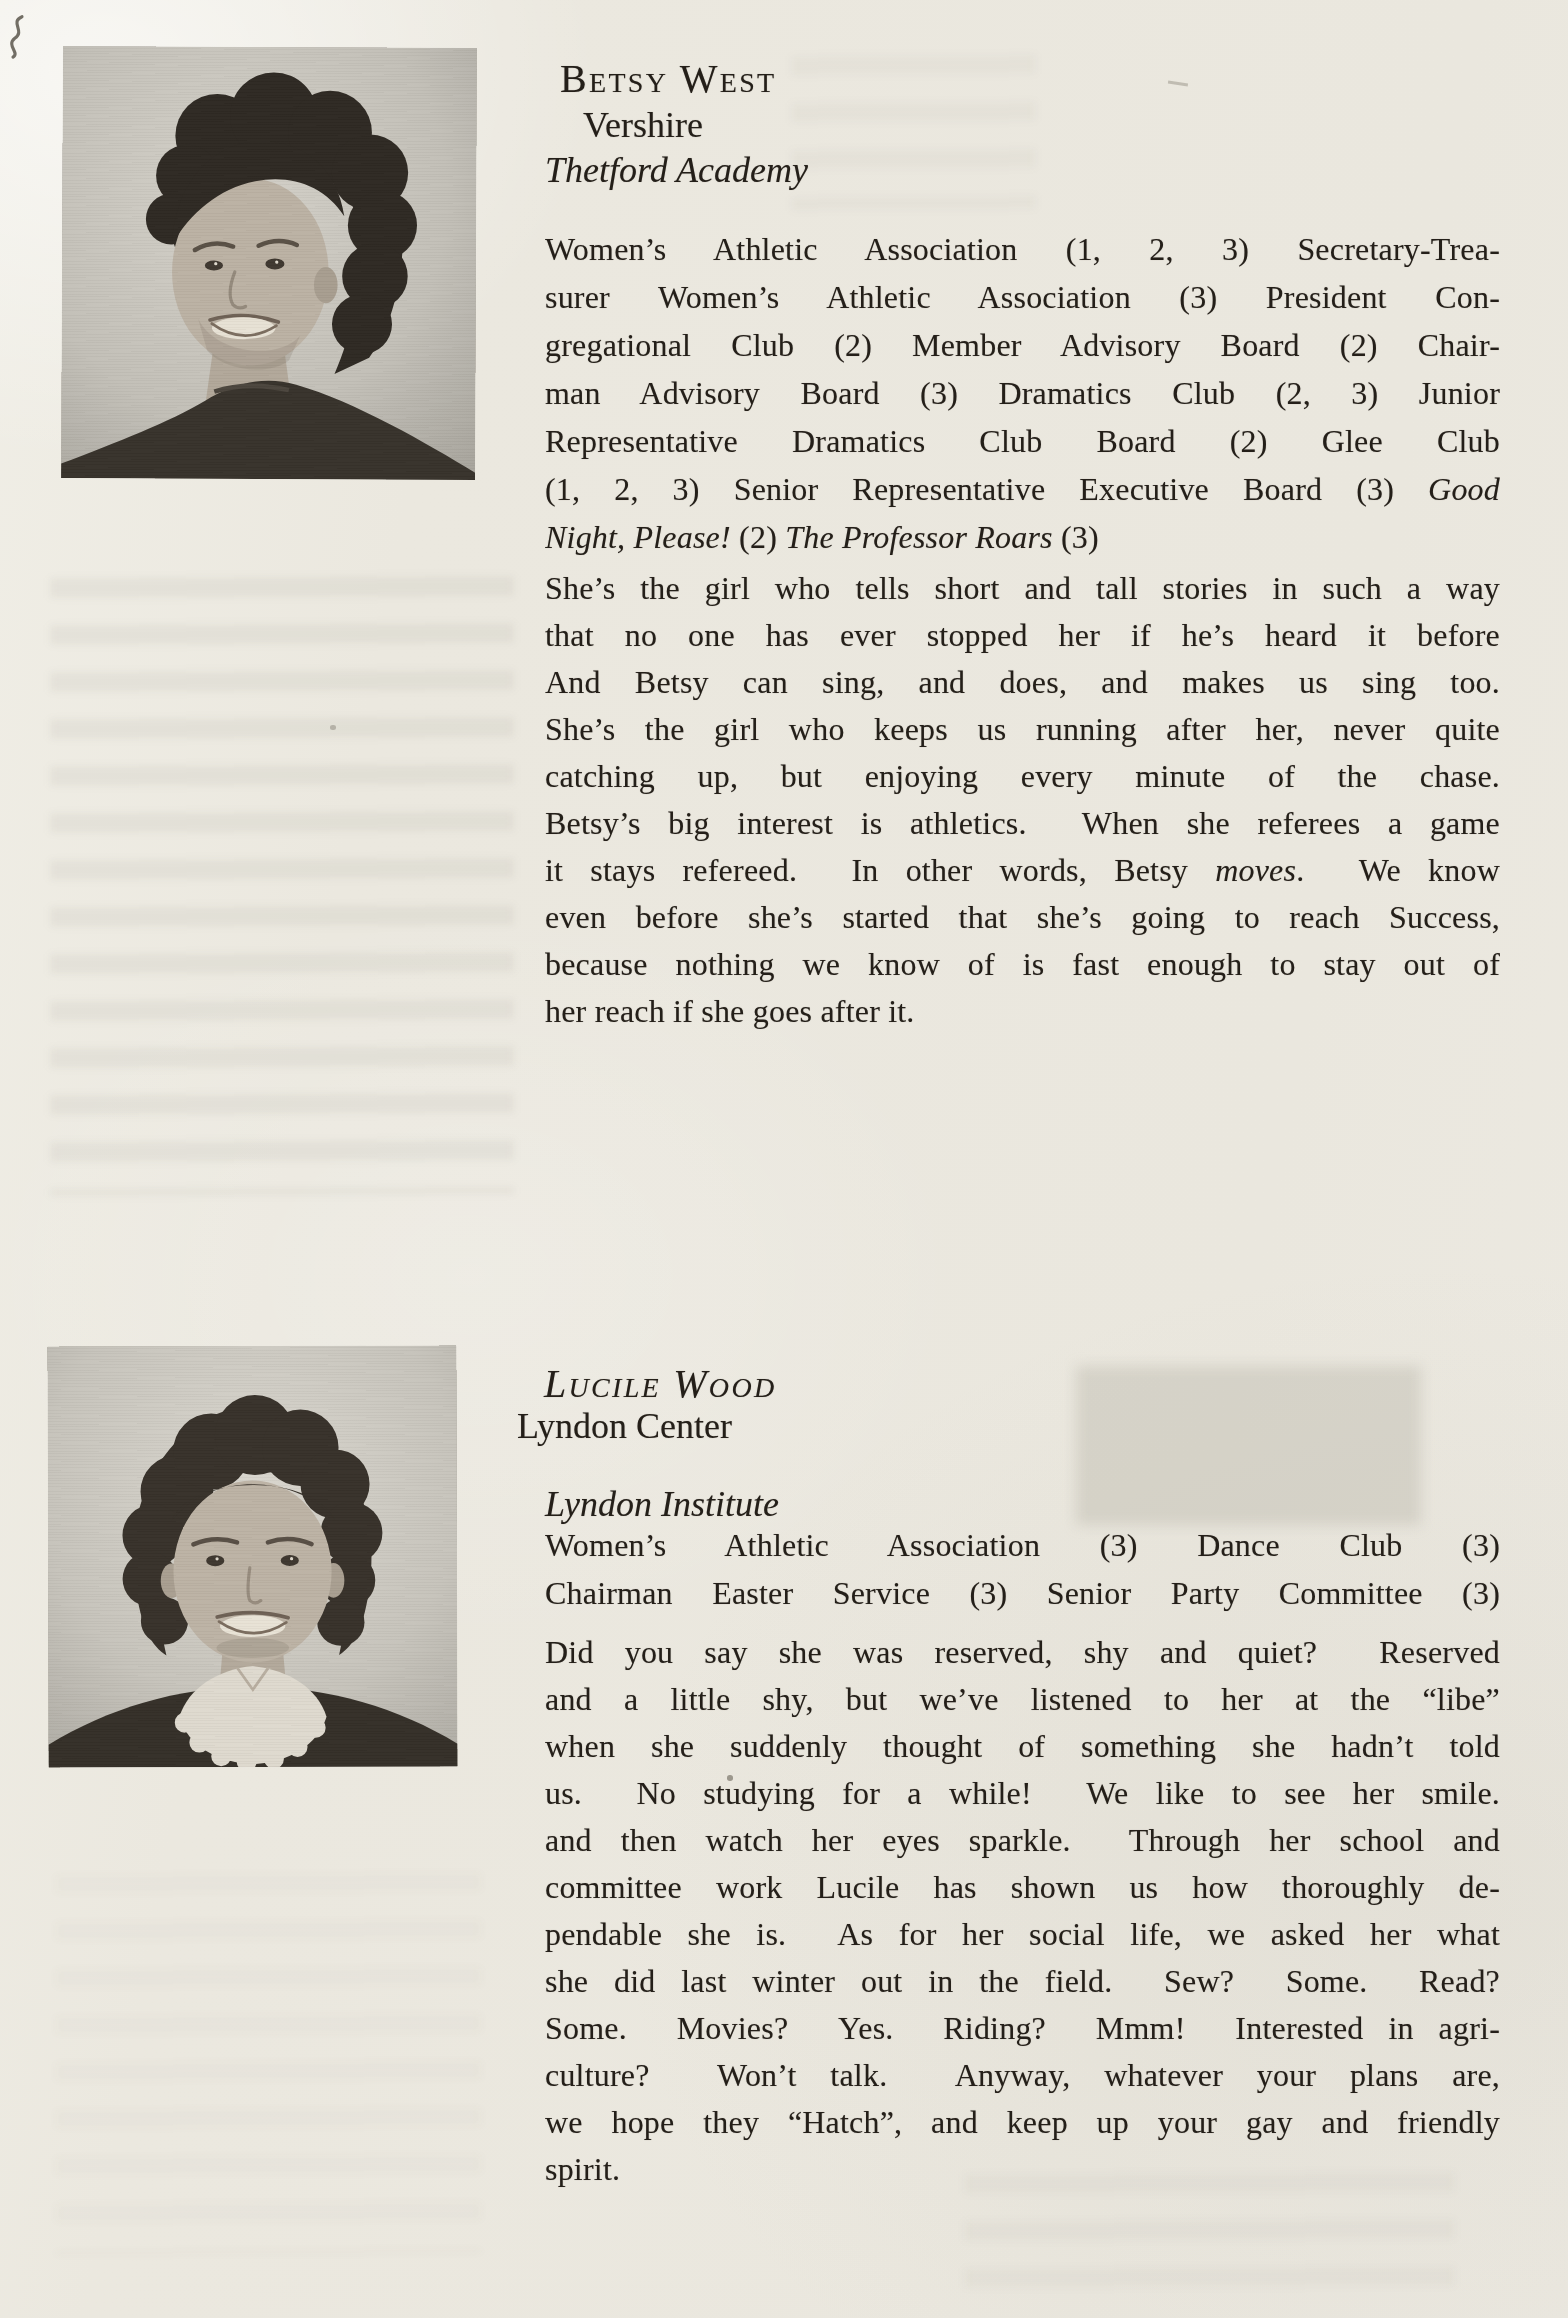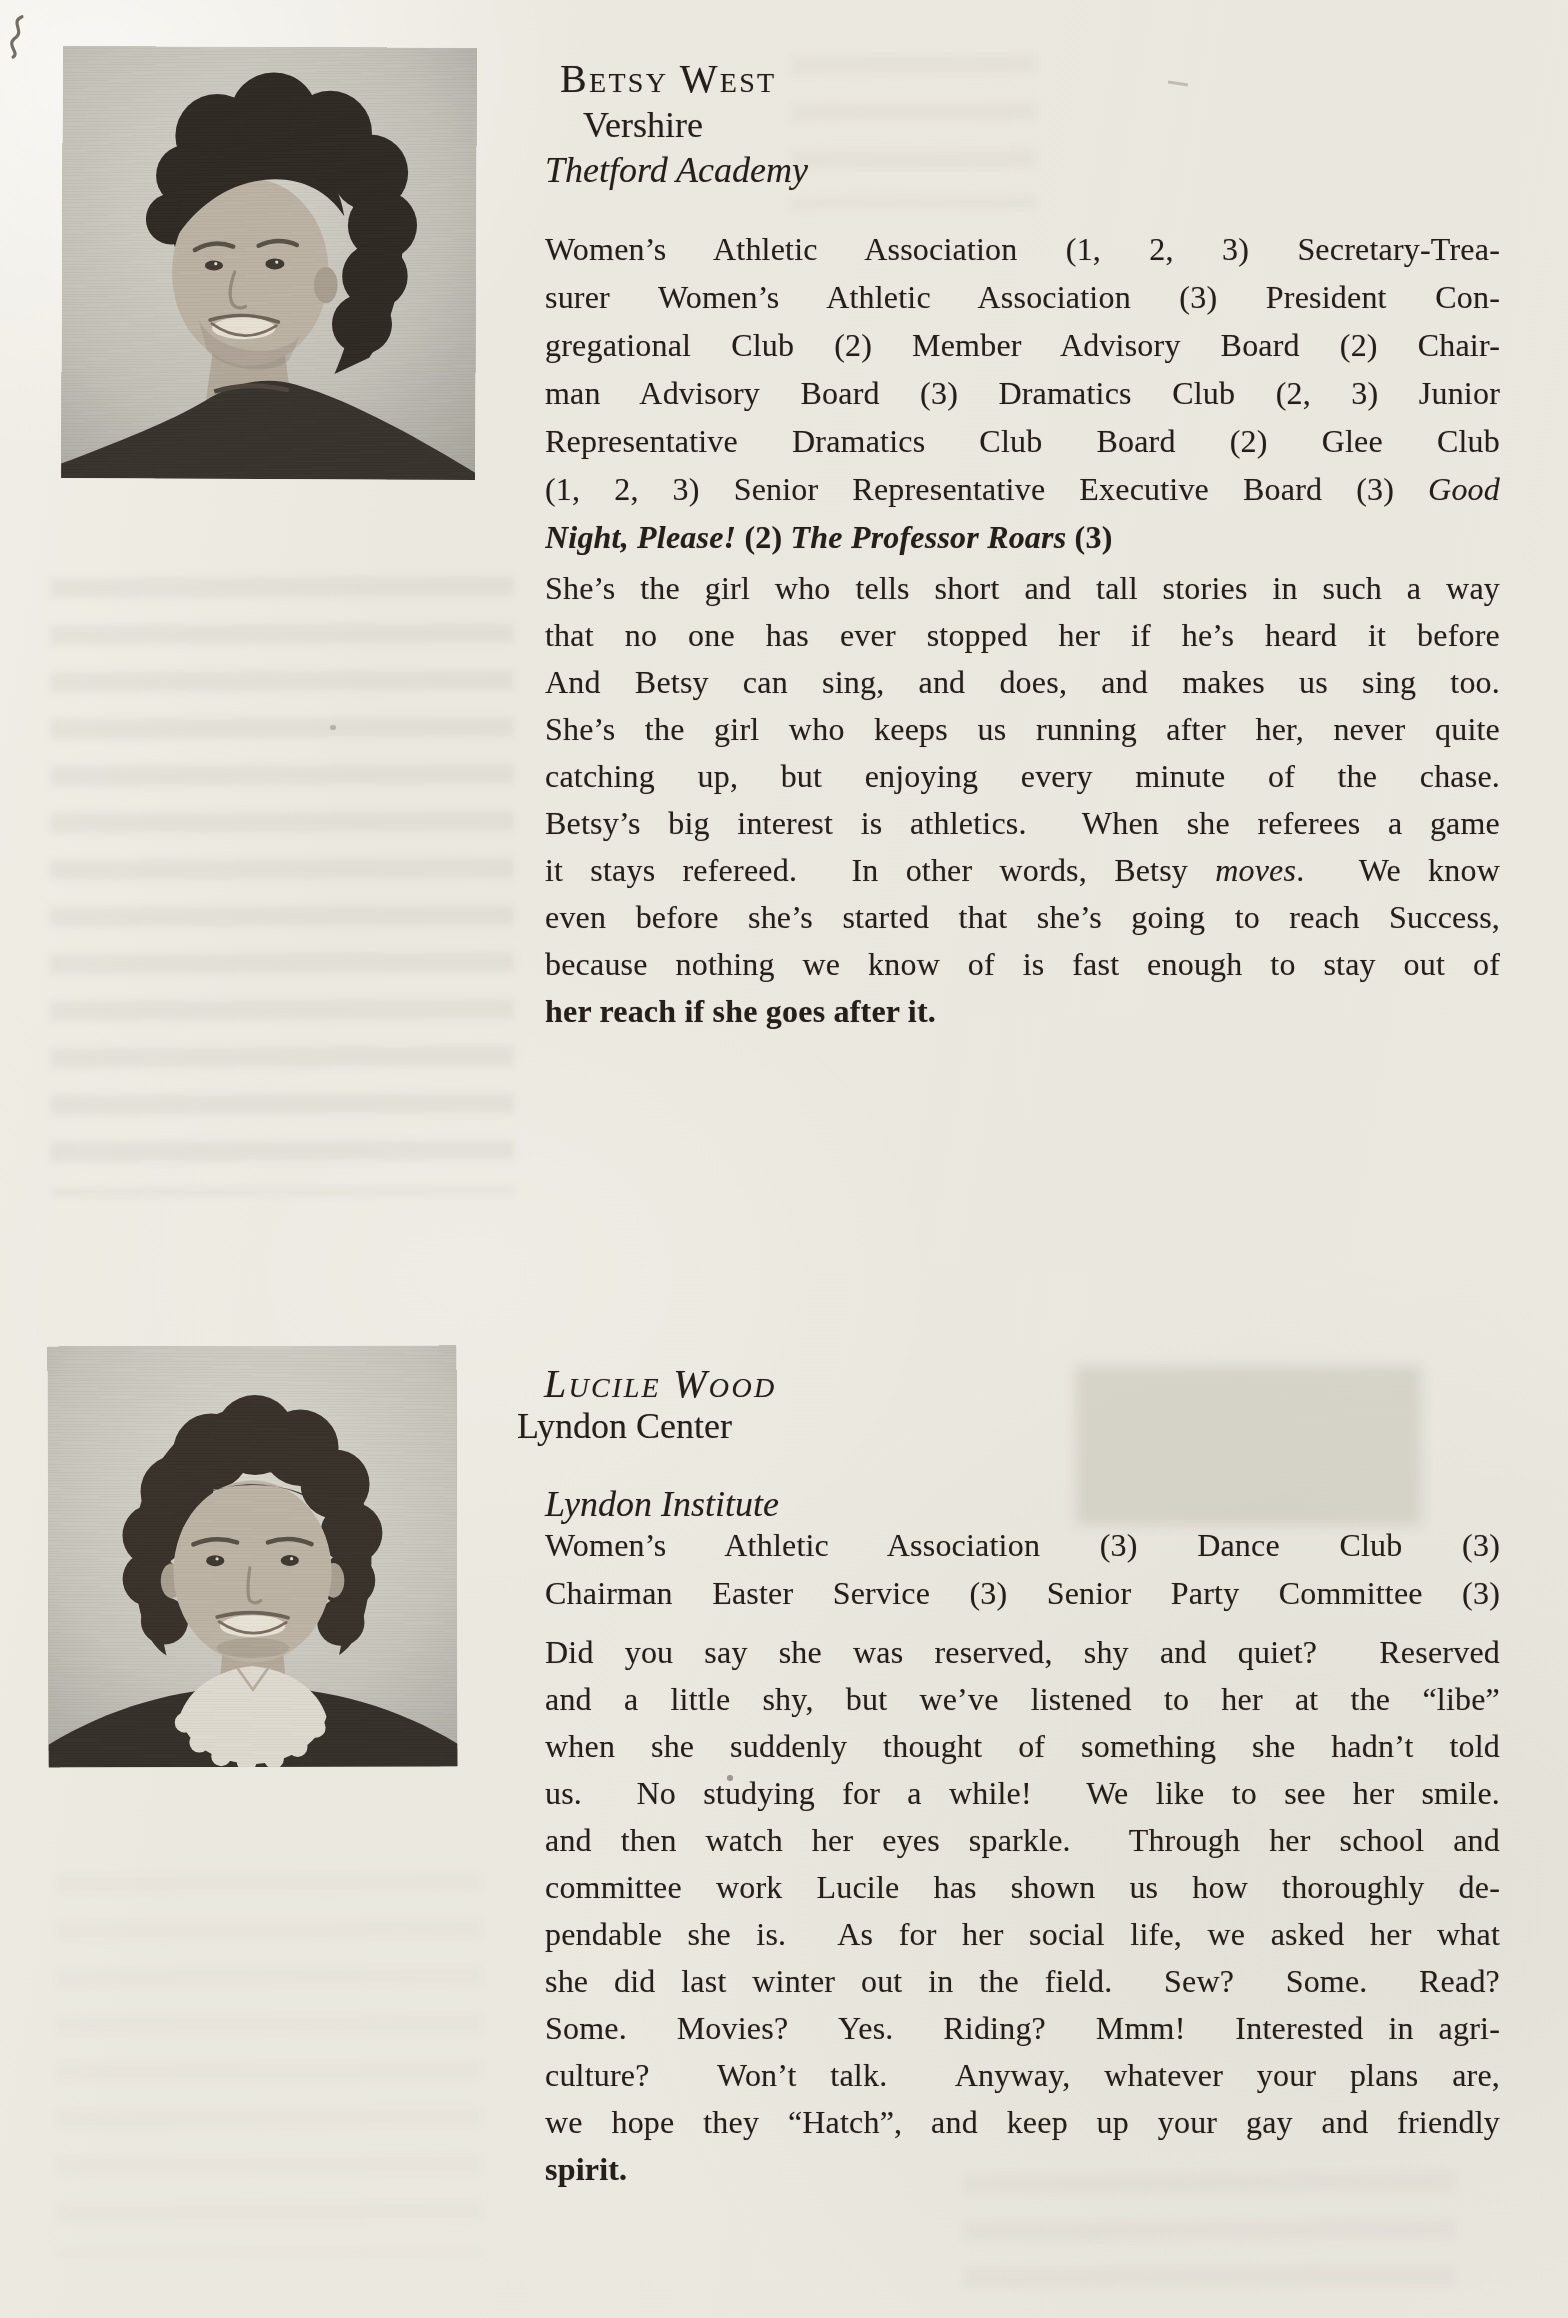--- a/index.html
+++ b/index.html
@@ -25,21 +25,21 @@
   .entry-school {
     position:absolute; font-size:36px; font-style:italic; line-height:1; white-space:nowrap;
     text-shadow:0 0 0.9px rgba(40,34,28,0.35);
   }
   .para { position:absolute; font-size:32px; letter-spacing:0.2px; }
   .jline {
     line-height:var(--lh); height:var(--lh); overflow:hidden;
     text-align:justify; text-align-last:justify; text-justify:inter-word;
     text-shadow:0 0 0.9px rgba(40,34,28,0.32);
   }
-  .jline.last { text-align-last:left;font-weight:bold; }
+  .jline.last { text-align-last:left; }
   .photo {
     position:absolute; margin:0; padding:0;
     box-shadow: inset 0 0 0 1.8px rgba(82,76,66,0.28), inset 0 0 42px rgba(90,85,75,0.30);
   }
   .photo svg { display:block; width:100%; height:100%; }
   .photo::after {
     content:""; position:absolute; inset:0; pointer-events:none;
     background: repeating-linear-gradient(0deg, rgba(55,50,44,0.035) 0 0.9px, rgba(255,255,255,0.02) 0.9px 2.7px);
   }
   .ghost-lines {

